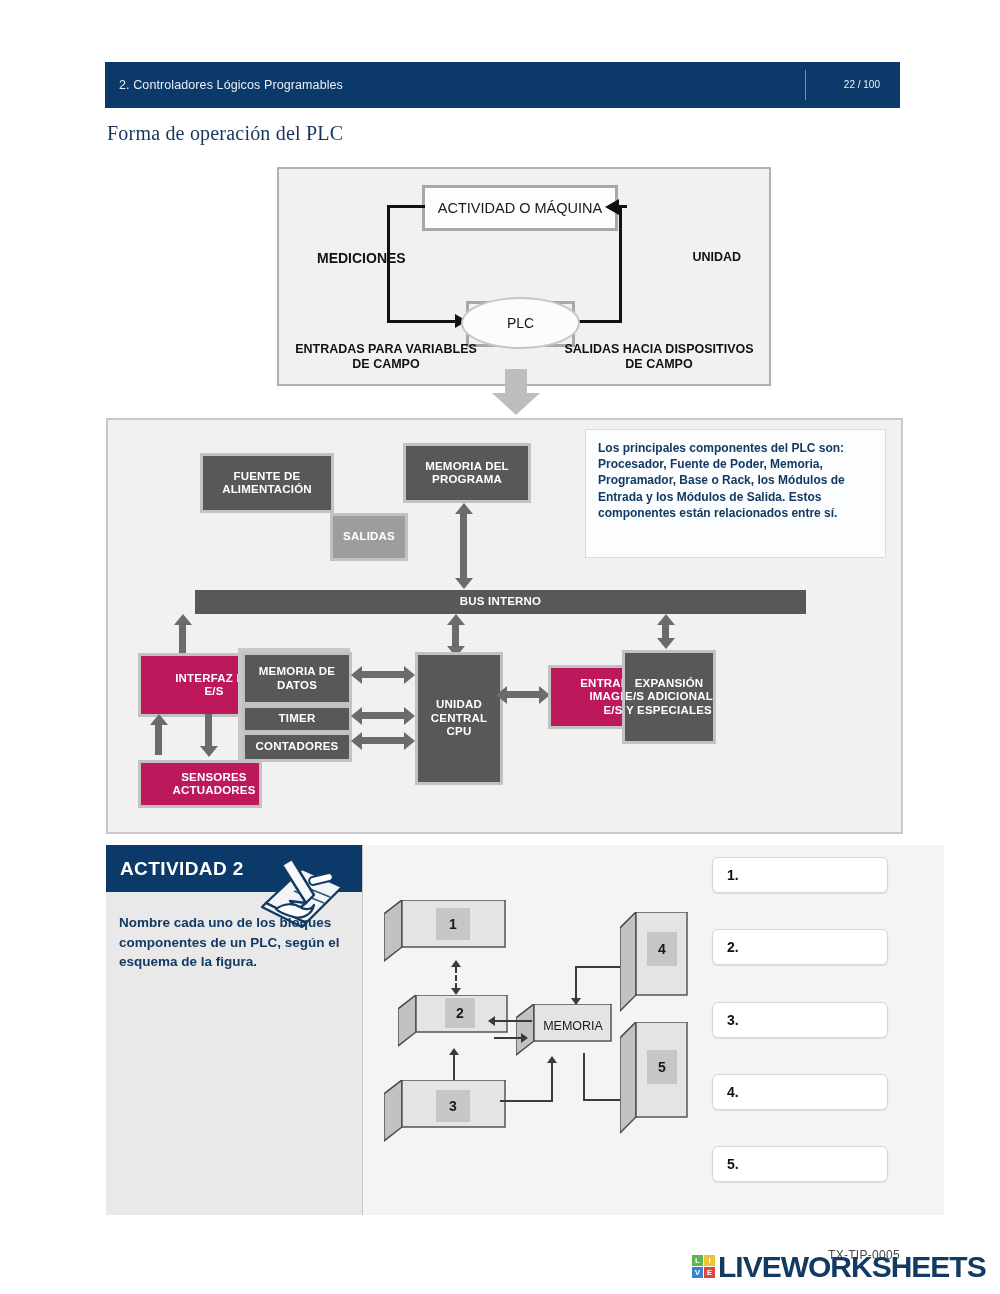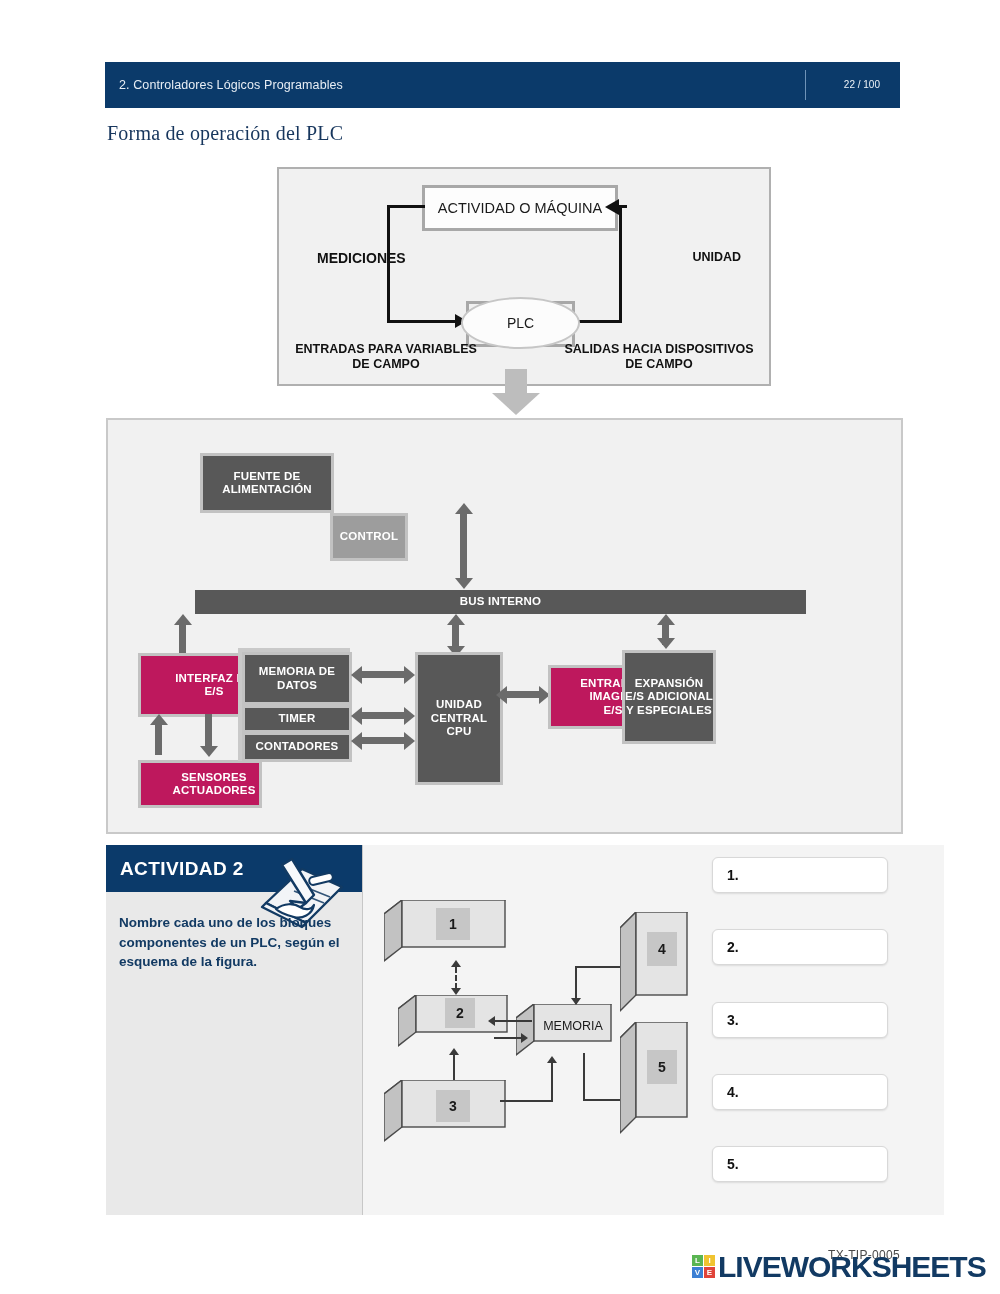--- a/index.html
+++ b/index.html
@@ -256,21 +256,22 @@
 
     <div class="lbl-entradas">ENTRADAS PARA VARIABLES DE CAMPO</div>
     <div class="lbl-salidas">SALIDAS HACIA DISPOSITIVOS DE CAMPO</div>
   </div>
   <div class="bigarrow"></div>
   <div class="bigarrow-head"></div>
 
   <div class="panel2">
 
     <div class="blk b-fuente">FUENTE DE ALIMENTACIÓN</div>
-    <div class="blk light b-bateria">CONTROL</div>
+    <div class="blk light b-bateria">SALIDAS</div>
+    <div class="blk b-memprog">MEMORIA DEL PROGRAMA</div>
 
     <div class="ar ar-v" style="left:352px;top:92px;height:68px;"></div>
     <div class="ah ah-up" style="left:347px;top:83px;"></div>
     <div class="ah ah-dn" style="left:347px;top:158px;"></div>
 
     <div class="b-bus blk">BUS INTERNO</div>
 
     <div class="ar ar-v" style="left:71px;top:203px;height:32px;"></div>
     <div class="ah ah-up" style="left:66px;top:194px;"></div>
 
@@ -309,20 +310,21 @@
 
     <div class="blk b-cpu">UNIDAD CENTRAL CPU</div>
 
     <div class="ar ar-h" style="left:397px;top:271px;width:36px;"></div>
     <div class="ah ah-lf" style="left:388px;top:266px;"></div>
     <div class="ah ah-rt" style="left:431px;top:266px;"></div>
 
     <div class="blk med b-memimg">ENTRADAS IMAGEN E/S</div>
     <div class="blk b-exp">EXPANSIÓN E/S ADICIONAL Y ESPECIALES</div>
 
+    <div class="note">Los principales componentes del PLC son: Procesador, Fuente de Poder, Memoria, Programador, Base o Rack, los Módulos de Entrada y los Módulos de Salida. Estos componentes están relacionados entre sí.</div>
   </div>
 
   <div class="act">
     <div class="act-left"></div>
     <div class="act-bar">
       <span>ACTIVIDAD 2</span>
     </div>
 
     <svg class="act-icon" viewBox="0 0 100 80">
       <g fill="#f2f4f7" stroke="#123a63" stroke-width="2.4" stroke-linejoin="round">

